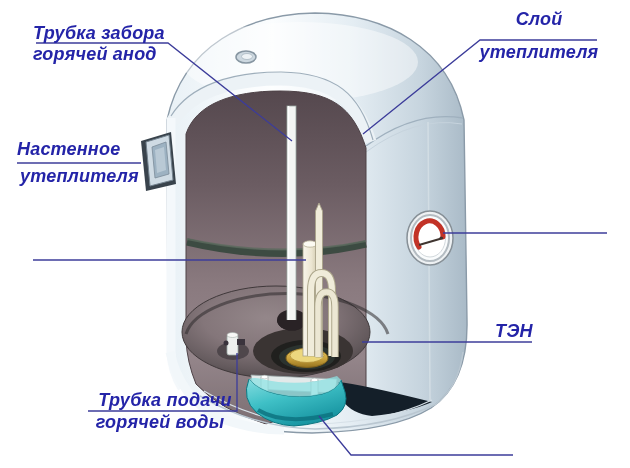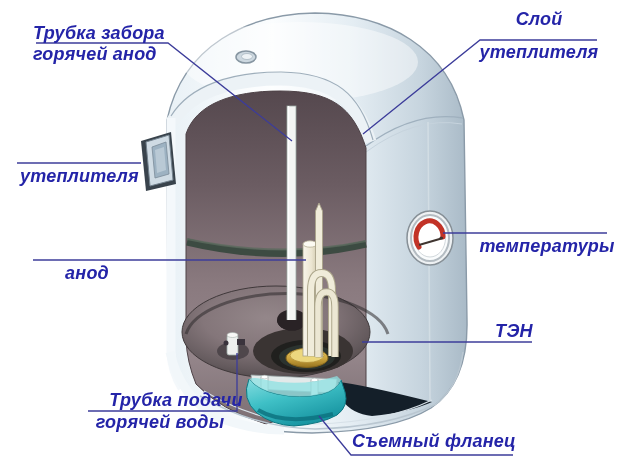--- a/index.html
+++ b/index.html
@@ -178,26 +178,24 @@
     <path d="M513,455 L351,455 L319,416"></path>
   </g>
 </svg>
 
 <div class="lbl" style="left:33px;top:23px">Трубка забора</div>
 <div class="lbl" style="left:33px;top:44px">горячей анод</div>
 
 <div class="lbl ctr" style="left:476px;top:42px;width:126px">утеплителя</div>
 <div class="lbl ctr" style="left:476px;top:9px;width:126px">Слой</div>
 
+<div class="lbl" style="left:17px;top:139px">Настенное</div>
 <div class="lbl" style="left:20px;top:166px">утеплителя</div>
 
-<div class="lbl ctr" style="left:34px;top:263px;width:106px">анод</div>
-
-<div class="lbl ctr" style="left:477px;top:236px;width:140px">температуры</div>
+
 
 <div class="lbl" style="left:495px;top:321px">ТЭН</div>
 
-<div class="lbl ctr" style="left:100px;top:390px;width:152px">Трубка подачи</div>
+<div class="lbl ctr" style="left:89px;top:390px;width:152px">Трубка подачи</div>
 <div class="lbl ctr" style="left:84px;top:412px;width:152px">горячей воды</div>
 
-<div class="lbl" style="left:352px;top:431px">Съемный фланец</div>
 
 </div>
 
 </body></html>

